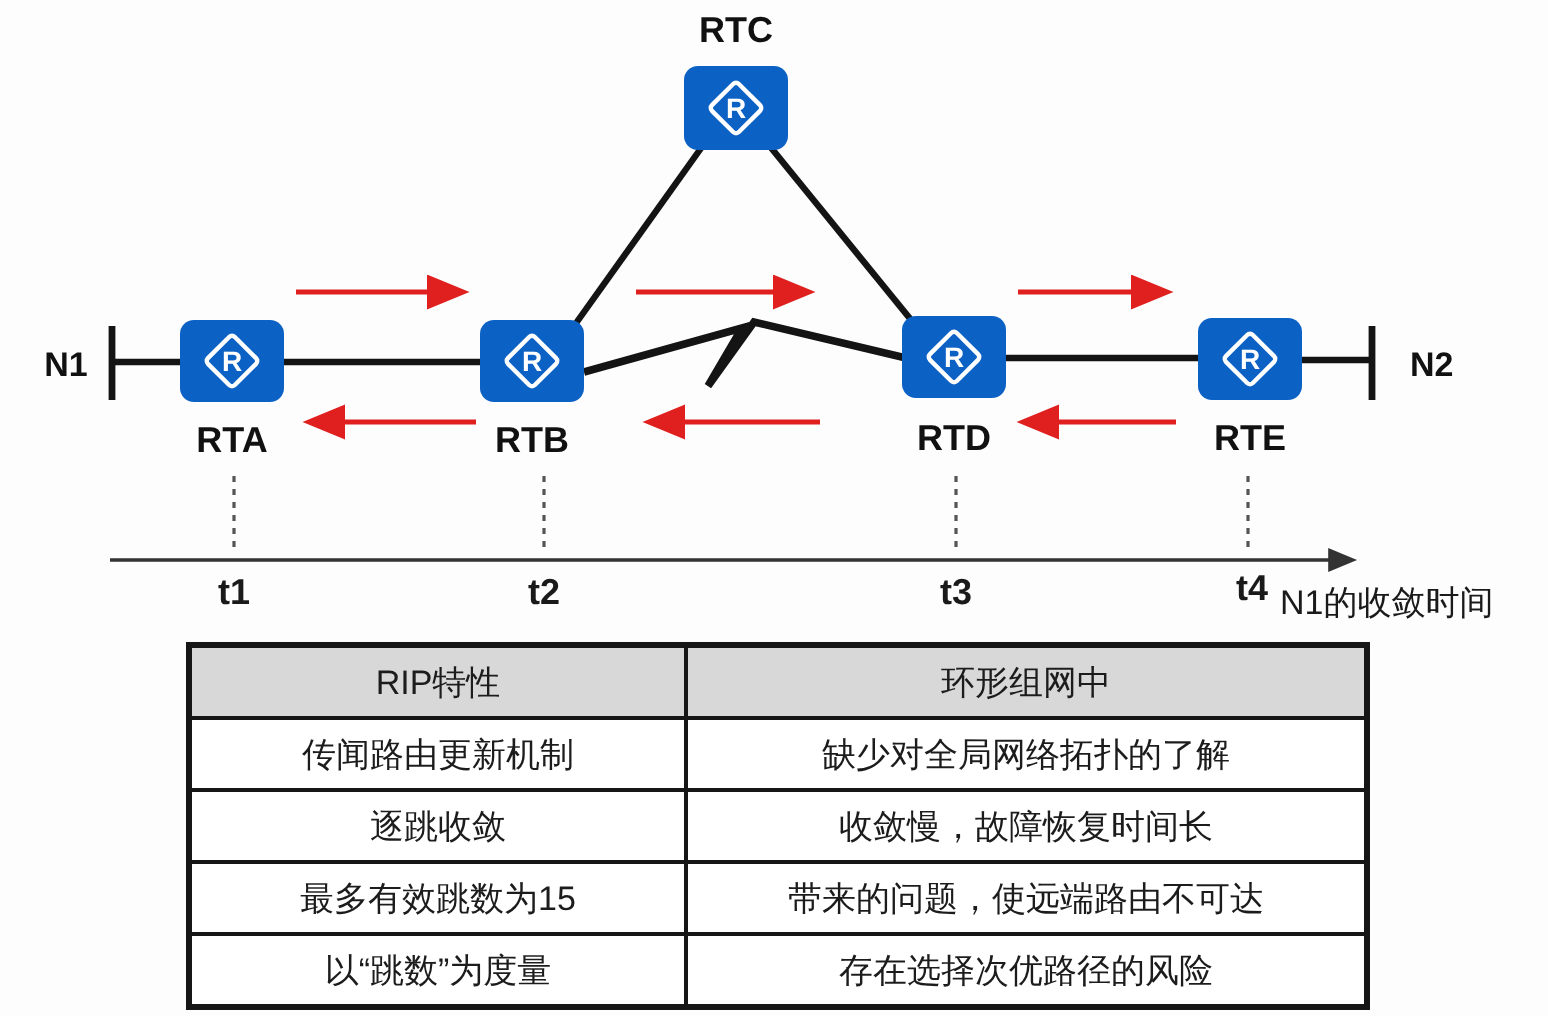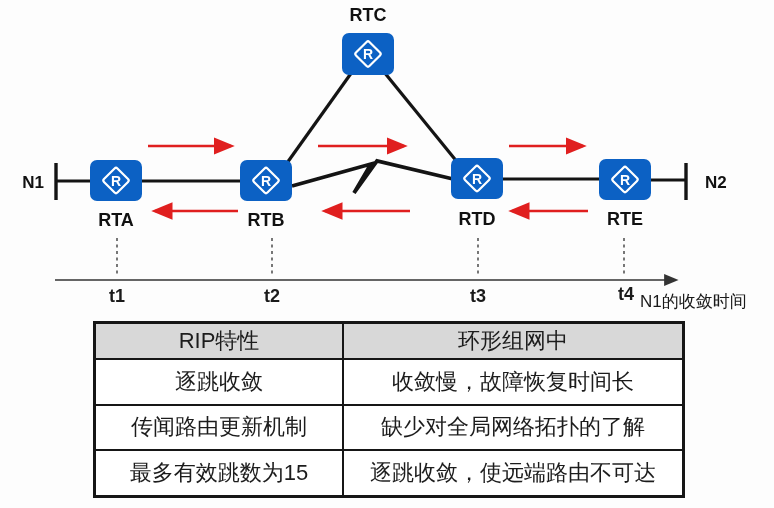--- a/index.html
+++ b/index.html
@@ -10,21 +10,21 @@
   .diagram-svg{position:absolute;left:0;top:0;}
   svg text{font-family:"Liberation Sans","DejaVu Sans",sans-serif;}
   .net-label{font-size:17px;font-weight:bold;fill:#111;}
   .router-label{font-size:18px;font-weight:bold;fill:#111;}
   .tick-label{font-size:18px;font-weight:600;fill:#1a1a1a;}
   .axis-label{font-size:17px;fill:#1a1a1a;}
   .router-glyph{font-size:14px;font-weight:bold;fill:#fff;}
   .rip-table{
     position:absolute;left:93px;top:321px;width:592px;height:177px;
     border-collapse:collapse;table-layout:fixed;background:#fff;
-    border:3px solid #161616;font-size:22px;color:#1c1c1c;
+    border:3px solid #161616;font-size:17px;color:#1c1c1c;
   }
   .rip-table th,.rip-table td{
     border:2px solid #161616;text-align:center;vertical-align:middle;
     padding:0 4px;height:34px;font-weight:normal;
   }
   .rip-table th{background:#d8d8d8;}
   .rip-table .col-feature{width:238px;}
 </style>
 </head>
 <body>
@@ -107,27 +107,31 @@
 
   <table class="rip-table">
     <thead>
       <tr>
         <th class="col-feature">RIP特性</th>
         <th>环形组网中</th>
       </tr>
     </thead>
     <tbody>
       <tr>
+        <td>传闻路由更新机制</td>
+        <td>缺少对全局网络拓扑的了解</td>
+      </tr>
+      <tr>
         <td>逐跳收敛</td>
         <td>收敛慢，故障恢复时间长</td>
       </tr>
       <tr>
-        <td>传闻路由更新机制</td>
-        <td>缺少对全局网络拓扑的了解</td>
+        <td>最多有效跳数为15</td>
+        <td>带来的问题，使远端路由不可达</td>
       </tr>
       <tr>
-        <td>最多有效跳数为15</td>
-        <td>逐跳收敛，使远端路由不可达</td>
+        <td>以“跳数”为度量</td>
+        <td>存在选择次优路径的风险</td>
       </tr>
     </tbody>
   </table>
 
 </div>
 
 </body></html>

